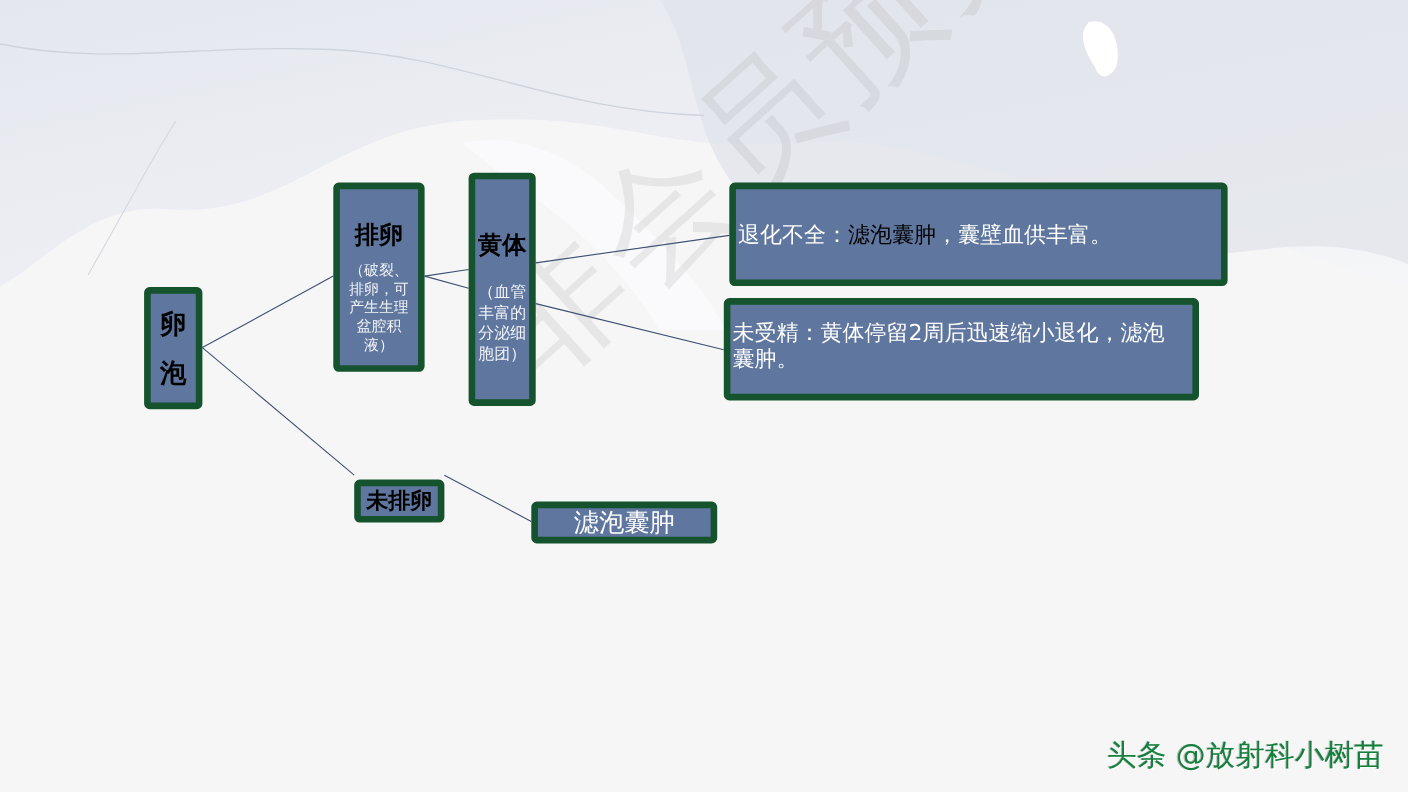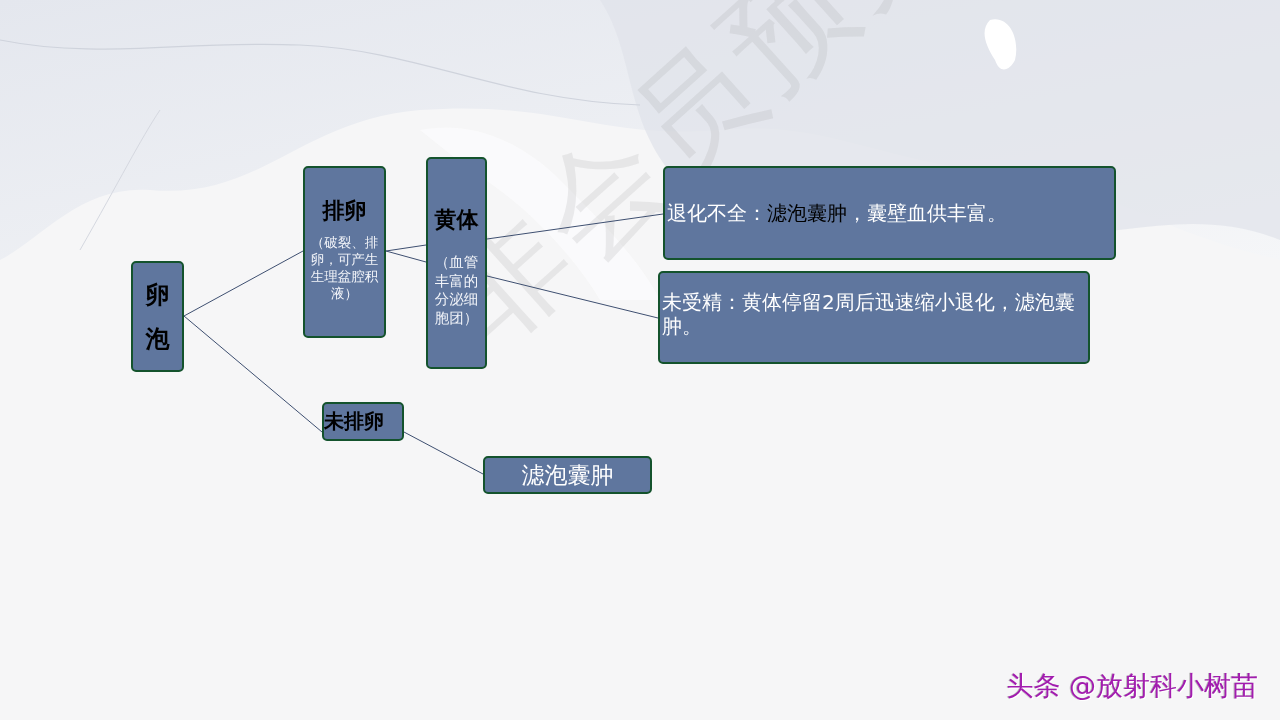--- a/index.html
+++ b/index.html
@@ -5,33 +5,33 @@
   html, body { margin:0; padding:0; }
   body {
     width:1280px; height:720px; position:relative; overflow:hidden;
     font-family: "DejaVu Sans", "Liberation Sans", sans-serif;
     background:#f4f5f7;
   }
   .bg { position:absolute; inset:0; pointer-events:none; }
   .node {
     position:absolute; background:#5f769e; border-radius:5px;
     box-sizing:border-box; color:#ffffff;
-    border:2px solid #14532d;
+    border:6px solid #14532d;
   }
   .title { font-weight:bold; color:#000; }
   .vnode { display:flex; flex-direction:column; align-items:center; }
   .sub { font-size:13.5px; line-height:17px; text-align:center; color:#f3f5fa; }
   .wide { display:flex; align-items:center; font-size:20px; line-height:24px; padding-left:2px; }
   .watermark {
     position:absolute; left:410px; top:260px; transform:rotate(-42deg);
     transform-origin:left top; font-size:120px; color:rgba(150,150,150,0.16);
     letter-spacing:6px; white-space:nowrap; pointer-events:none;
   }
   .credit {
-    position:absolute; right:22px; bottom:16px; font-size:27px; color:#a21caf;
+    position:absolute; right:22px; bottom:16px; font-size:27px; color:#15803d;
     text-shadow: 1px 1px 0 #ffffff, -1px 0 0 #bbbbbb;
   }
 </style>
 </head>
 <body>
 
 <svg class="bg" width="1280" height="720" viewBox="0 0 1280 720">
   <defs>
     <linearGradient id="g1" x1="0" y1="0" x2="1" y2="1">
       <stop offset="0" stop-color="#e4e7ee"></stop>
@@ -79,21 +79,21 @@
 <div class="node wide" style="left:663px; top:168px; width:453px; height:94px; margin-top:-2px;">
   <span>退化不全：</span>
     <span style="color:#000;">滤泡囊肿</span>
     <span>，囊壁血供丰富。</span>
 </div>
 
 <div class="node wide" style="left:658px; top:271px; width:432px; height:93px; padding-right:6px; padding-bottom:8px;">
   <span>未受精：黄体停留2周后迅速缩小退化，滤泡囊肿。</span>
 </div>
 
-<div class="node" style="left:322px; top:402px; width:82px; height:39px; display:flex; align-items:center; ">
+<div class="node" style="left:322px; top:436px; width:82px; height:39px; display:flex; align-items:center; justify-content:center;">
   <span class="title" style="font-size:20px;">未排卵</span>
 </div>
 
 <div class="node" style="left:483px; top:456px; width:169px; height:38px; display:flex; align-items:center; justify-content:center;">
   <span style="font-size:23px; color:#ffffff;">滤泡囊肿</span>
 </div>
 
 <div class="credit">头条 @放射科小树苗</div>
 
 </body></html>

